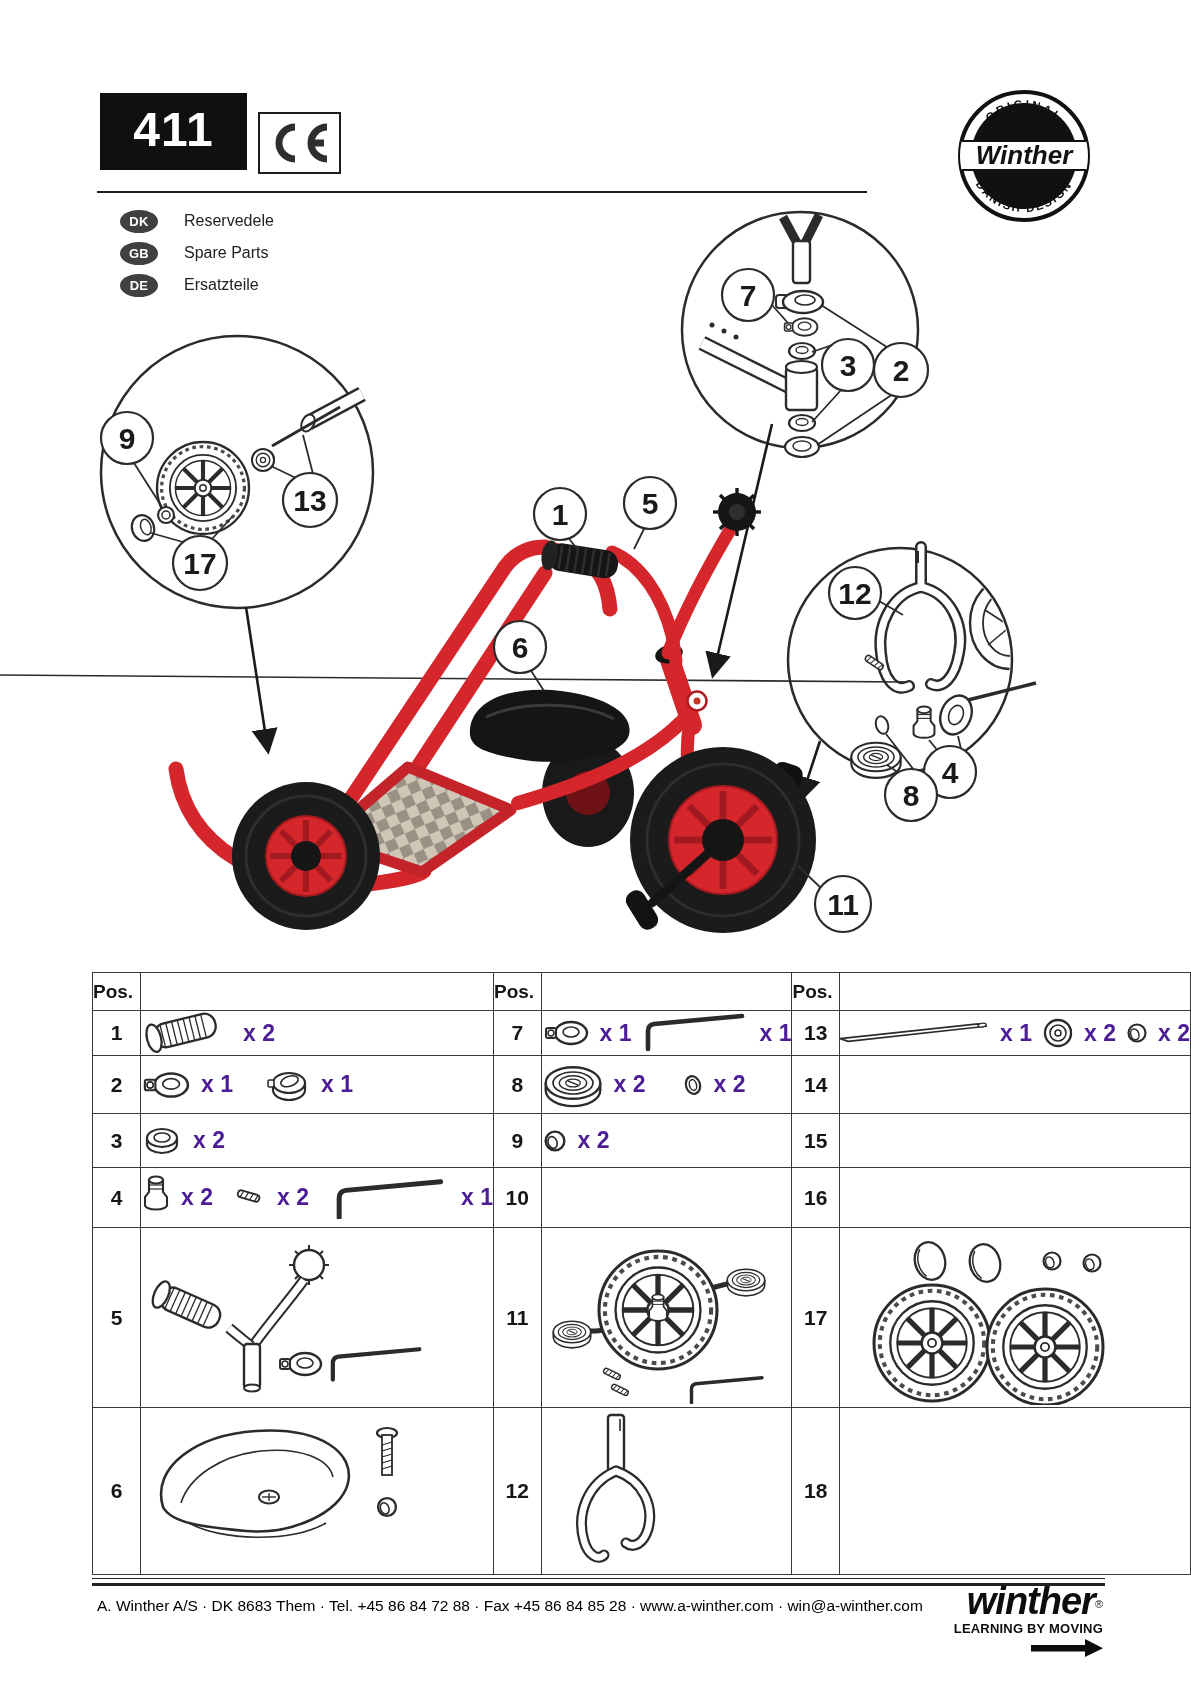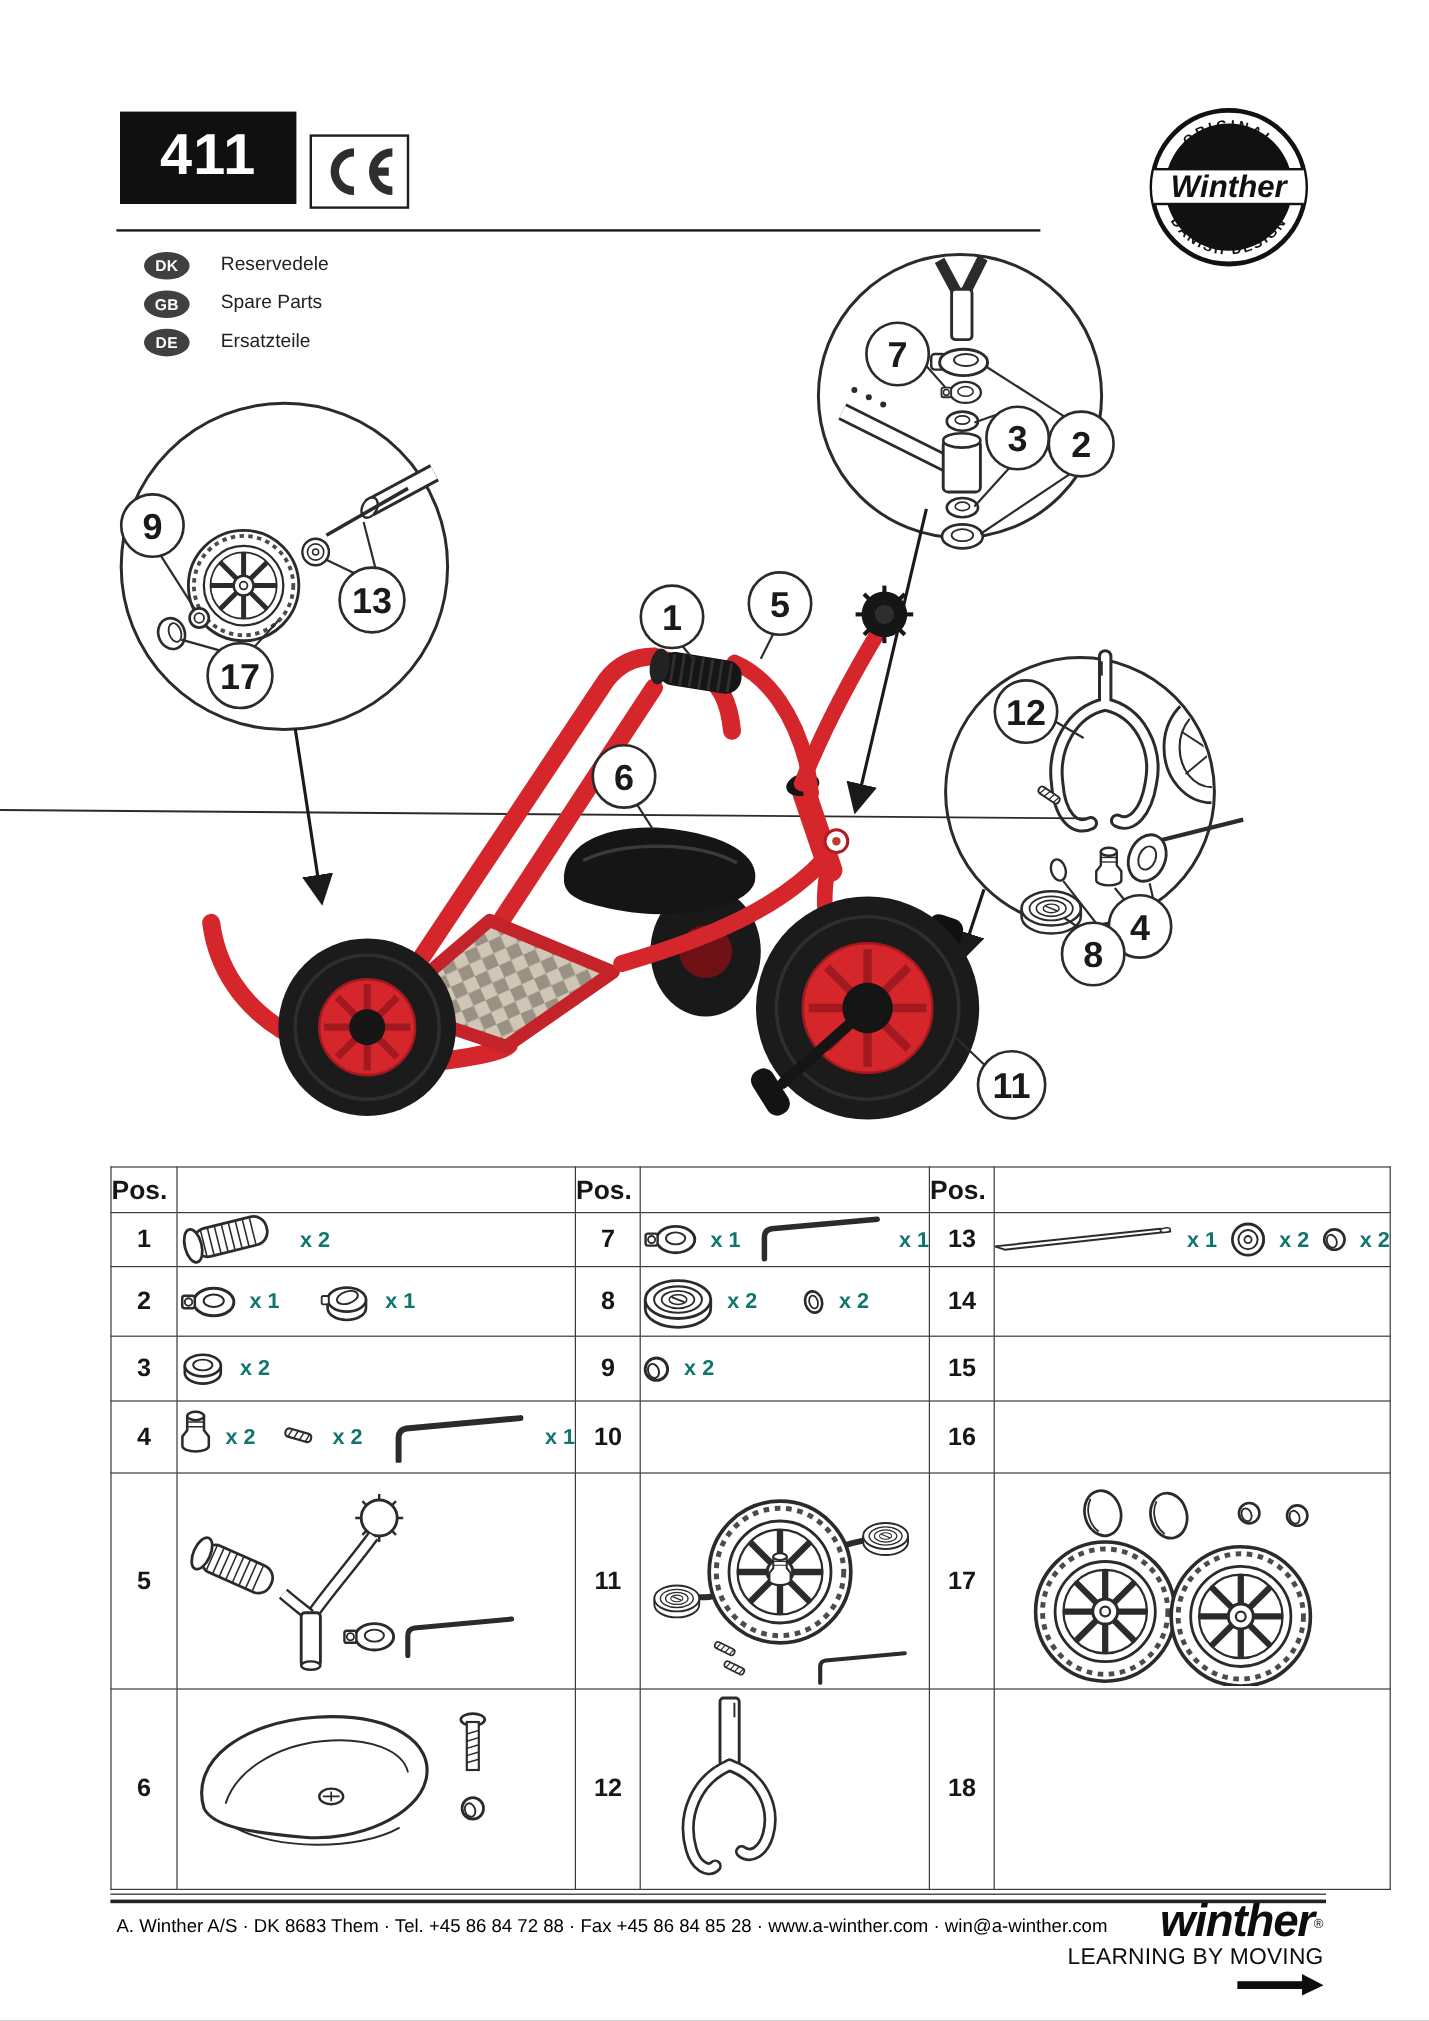--- a/index.html
+++ b/index.html
@@ -18,35 +18,35 @@
   .lang-badge{width:38px;height:23px;background:#404040;border-radius:50%;color:#fff;
               font-size:13px;font-weight:bold;display:flex;align-items:center;justify-content:center;letter-spacing:.3px;}
   .lang-label{margin-left:26px;font-size:16px;color:#222;}
   
   .diagram{position:absolute;left:0;top:195px;}
   .co-num{font:bold 30px "Liberation Sans",sans-serif;text-anchor:middle;fill:#1a1a1a;}
   
   table.parts{position:absolute;left:92px;top:972px;border-collapse:collapse;table-layout:fixed;}
   table.parts td{border:1.8px solid #3a3a3a;padding:0;vertical-align:middle;}
   td.pos{font-size:21px;font-weight:bold;text-align:center;color:#161616;}
-  td.hd{font-size:22px;font-weight:bold;padding-left:8px;color:#161616;margin-top:32px;}
+  td.hd{font-size:19px;font-weight:bold;padding-left:8px;color:#161616;margin-top:32px;}
   td.part{padding:2px 4px 2px 10px;}
   .cellflex{display:flex;align-items:center;gap:10px;}
-  .q{font-size:18px;font-weight:bold;color:#0f766e;white-space:nowrap;}
+  .q{font-size:23px;font-weight:bold;color:#4c1d95;white-space:nowrap;}
   .sp{flex:0 0 14px;}
   .grow{margin-left:auto;}
   svg.ic{display:block;flex:none;}
   
   .f-rule1{position:absolute;left:92px;top:1578px;width:1013px;border-top:1.5px solid #222;}
   .f-rule2{position:absolute;left:92px;top:1582.5px;width:1013px;border-top:3px solid #222;}
   .contact{position:absolute;left:97px;top:1597px;font-size:15.5px;color:#000000;}
   .brandblock{position:absolute;right:88px;top:1582px;text-align:right;line-height:1;}
   .brand{font-size:38px;font-weight:bold;font-style:italic;letter-spacing:-1px;color:#0d0d0d;}
   .reg{font-size:11px;vertical-align:super;font-style:normal;}
-  .tagline{font-size:19px;font-weight:normal;letter-spacing:.2px;margin-top:2px;color:#0d0d0d;}
+  .tagline{font-size:13px;font-weight:bold;letter-spacing:.2px;margin-top:2px;color:#0d0d0d;}
   .arrow-svg{margin-top:4px;}
 </style>
 </head>
 <body>
 
 <div class="page">
 
   <div class="model-box">411</div>
   <div class="ce-box">
     <svg width="62" height="42" viewBox="0 0 62 42">

